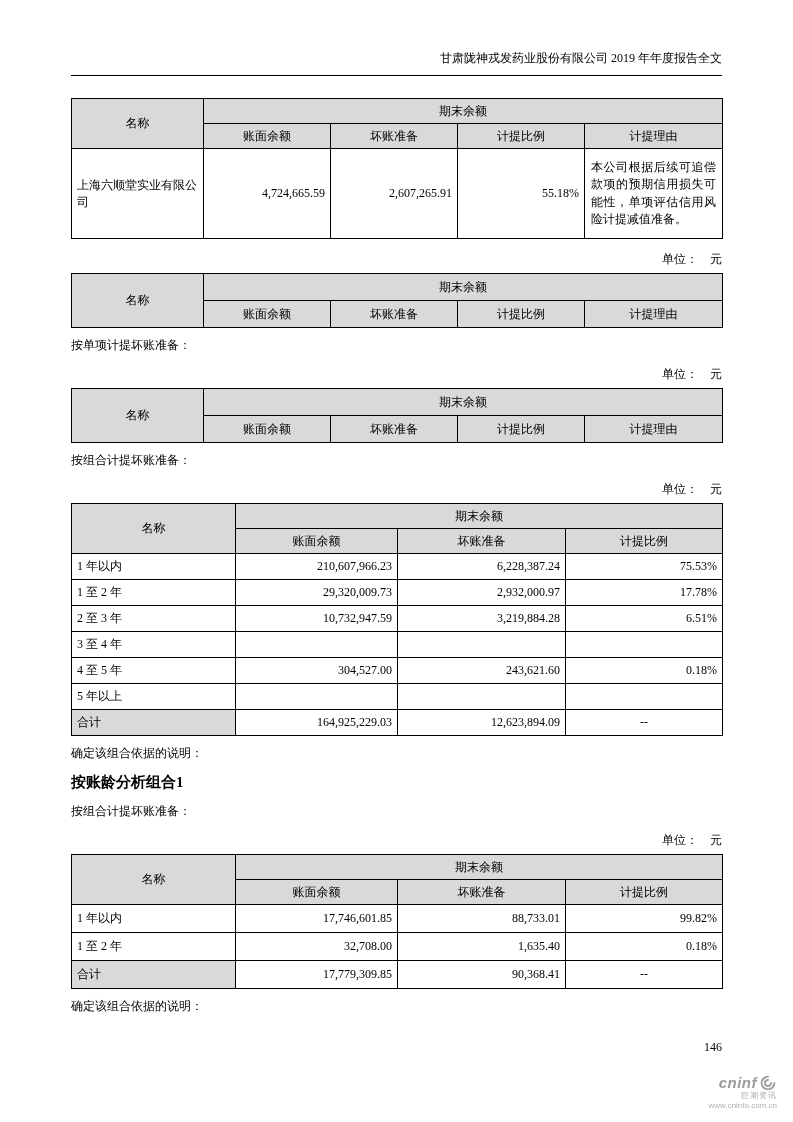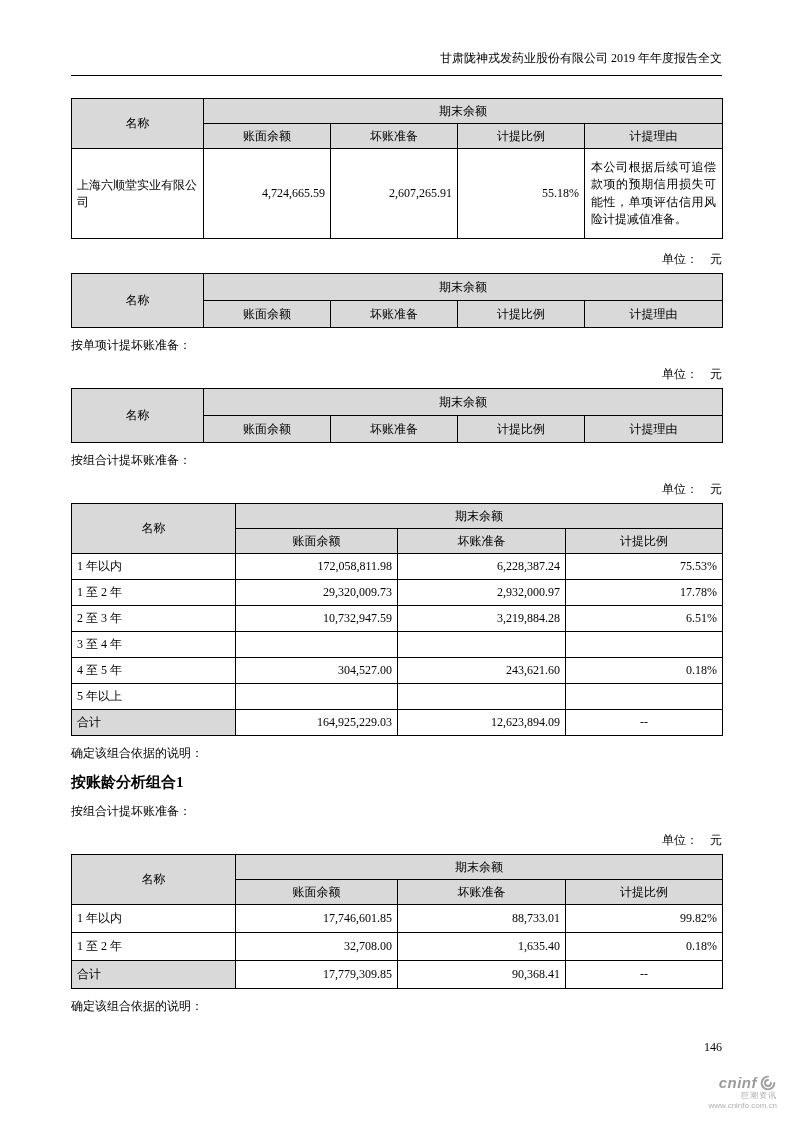--- a/index.html
+++ b/index.html
@@ -149,21 +149,21 @@
         <td rowspan="2" class="hdr">名称</td>
         <td colspan="3" class="hdr">期末余额</td>
       </tr>
       <tr class="hrow">
         <td class="hdr">账面余额</td>
         <td class="hdr">坏账准备</td>
         <td class="hdr">计提比例</td>
       </tr>
       <tr class="data-row">
         <td class="name-cell">1 年以内</td>
-        <td class="num">172,058,811.98</td>
+        <td class="num">210,607,966.23</td>
         <td class="num">6,228,387.24</td>
         <td class="num">75.53%</td>
       </tr>
       <tr class="data-row">
         <td class="name-cell">1 至 2 年</td>
         <td class="num">29,320,009.73</td>
         <td class="num">2,932,000.97</td>
         <td class="num">17.78%</td>
       </tr>
       <tr class="data-row">

